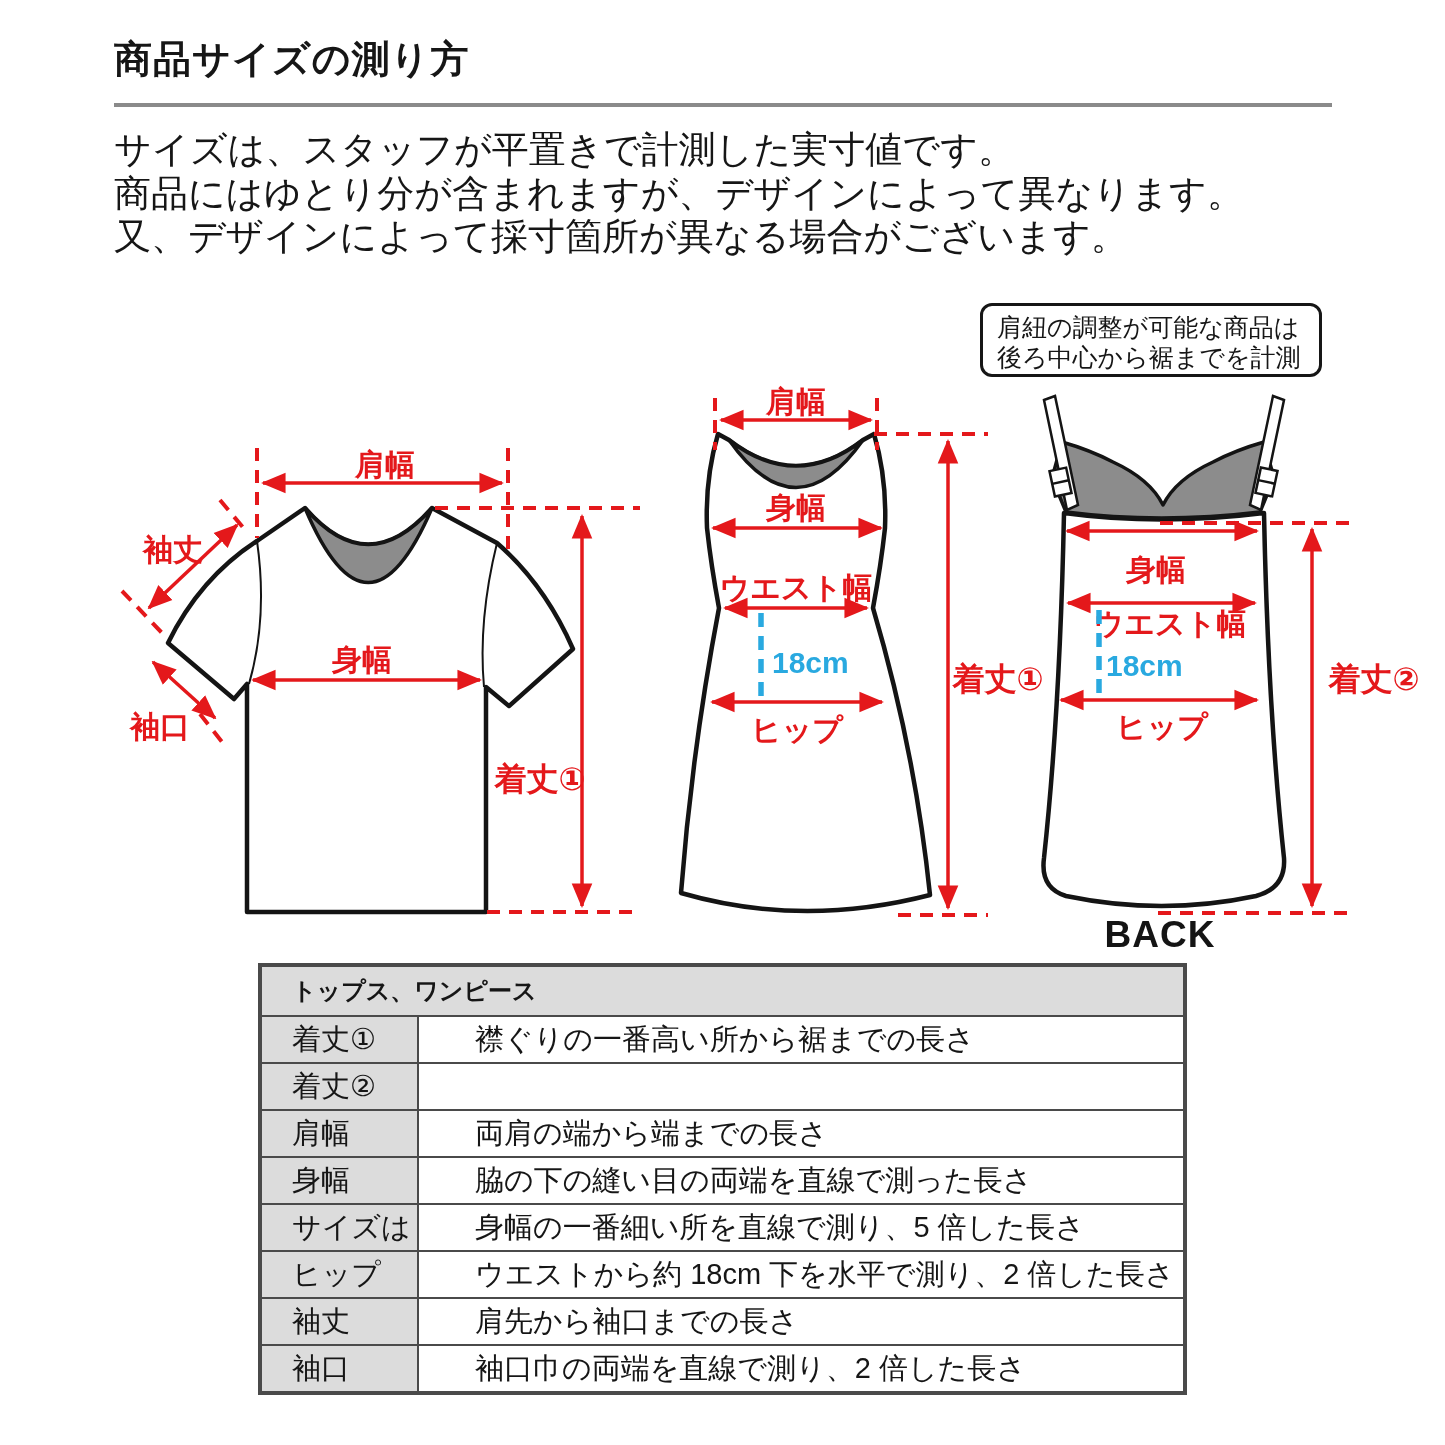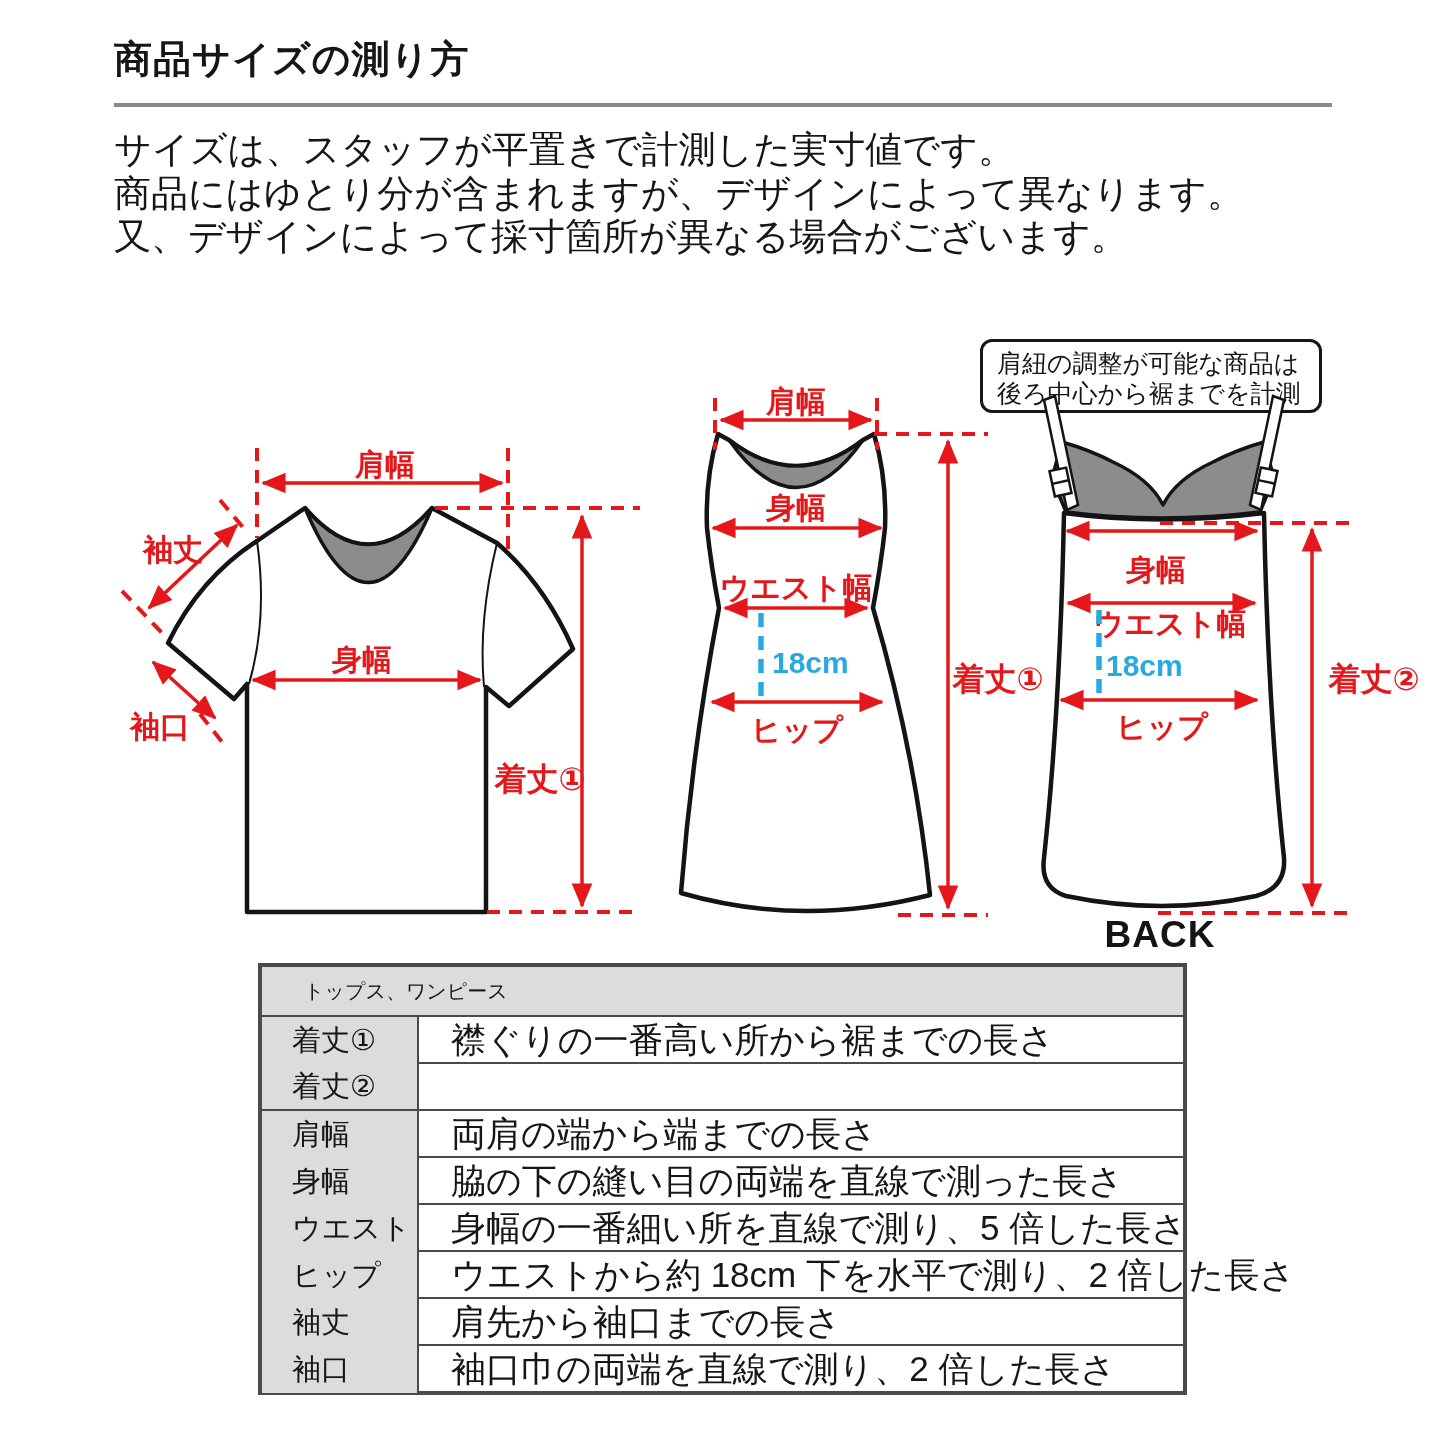--- a/index.html
+++ b/index.html
@@ -11,21 +11,21 @@
     width:1445px;height:1445px;background:#fff;position:relative;overflow:hidden;
     font-family:"Liberation Sans","DejaVu Sans",sans-serif;color:var(--c-ink);
   }
   .abs{position:absolute;}
   .page-title{left:114px;top:34px;font-size:38px;font-weight:600;letter-spacing:1px;white-space:nowrap;}
   .title-rule{left:114px;top:103px;width:1218px;height:4px;background:var(--c-rule);}
   .intro{left:114px;top:128px;font-size:37px;line-height:43.5px;white-space:nowrap;}
   .note-box{
     left:980px;top:303px;width:342px;height:74px;box-sizing:border-box;
     border:3px solid var(--c-ink);border-radius:12px;padding:6px 0 0 14px;
-    font-size:25px;line-height:30px;white-space:nowrap;background:#fff;margin-top:36px;
+    font-size:25px;line-height:30px;white-space:nowrap;background:#fff;
   }
   .diagram-svg{left:0;top:0;}
   svg text{font-family:"Liberation Sans","DejaVu Sans",sans-serif;}
   .ol{fill:#fff;stroke:#141414;stroke-width:4.5;stroke-linejoin:round;stroke-linecap:round;}
   .gf{fill:var(--c-gray);stroke:#141414;stroke-width:3.5;stroke-linejoin:round;}
   .seam{fill:none;stroke:#141414;stroke-width:2;}
   .buck{fill:#fff;stroke:#141414;stroke-width:2.5;}
   .rl{stroke:var(--c-red);stroke-width:3.5;fill:none;}
   .rd{stroke:var(--c-red);stroke-width:4;fill:none;stroke-dasharray:13 9;}
   .bl{stroke:var(--c-blue);stroke-width:5.5;fill:none;stroke-dasharray:14 9;}
@@ -33,31 +33,31 @@
   .rt2{fill:var(--c-red);font-size:32px;font-weight:600;}
   .bt{fill:var(--c-blue);font-size:30px;font-weight:600;}
   .kt{fill:#141414;font-size:37px;font-weight:600;letter-spacing:1px;}
   .mid{text-anchor:middle;}
   .sizetable{
     left:258px;top:963px;width:929px;box-sizing:border-box;
     border:4px solid var(--c-table_line);background:#fff;
   }
   .thead{
     height:48px;box-sizing:border-box;background:var(--c-table_bg);
-    display:flex;align-items:center;padding-left:42px;font-size:20px;font-weight:400;
+    display:flex;align-items:center;padding-left:30px;font-size:24px;font-weight:700;
   }
   .trow{
     display:grid;grid-template-columns:157px 1fr;height:47px;box-sizing:border-box;
     border-top:2.5px solid var(--c-table_line);
   }
   .tlabel{
     background:var(--c-table_bg);border-right:2.5px solid var(--c-table_line);
     display:flex;align-items:center;padding-left:30px;font-size:29px;
   }
-  .tdesc{display:flex;align-items:center;padding-left:32px;font-size:35px;white-space:nowrap;border-radius:17px;}
+  .tdesc{display:flex;align-items:center;padding-left:56px;font-size:29px;white-space:nowrap;border-radius:17px;}
 </style>
 </head>
 <body>
 
 <div class="abs page-title">商品サイズの測り方</div>
 <div class="abs title-rule"></div>
 
 <div class="abs intro">
   <div>サイズは、スタッフが平置きで計測した実寸値です。</div>
   <div>商品にはゆとり分が含まれますが、デザインによって異なります。</div>
@@ -184,21 +184,21 @@
   </div>
   <div class="trow">
     <div class="tlabel">肩幅</div>
     <div class="tdesc">両肩の端から端までの長さ</div>
   </div>
   <div class="trow">
     <div class="tlabel">身幅</div>
     <div class="tdesc">脇の下の縫い目の両端を直線で測った長さ</div>
   </div>
   <div class="trow">
-    <div class="tlabel">ウエスト</div>
+    <div class="tlabel">サイズは</div>
     <div class="tdesc">身幅の一番細い所を直線で測り、5 倍した長さ</div>
   </div>
   <div class="trow">
     <div class="tlabel">ヒップ</div>
     <div class="tdesc">ウエストから約 18cm 下を水平で測り、2 倍した長さ</div>
   </div>
   <div class="trow">
     <div class="tlabel">袖丈</div>
     <div class="tdesc">肩先から袖口までの長さ</div>
   </div>

